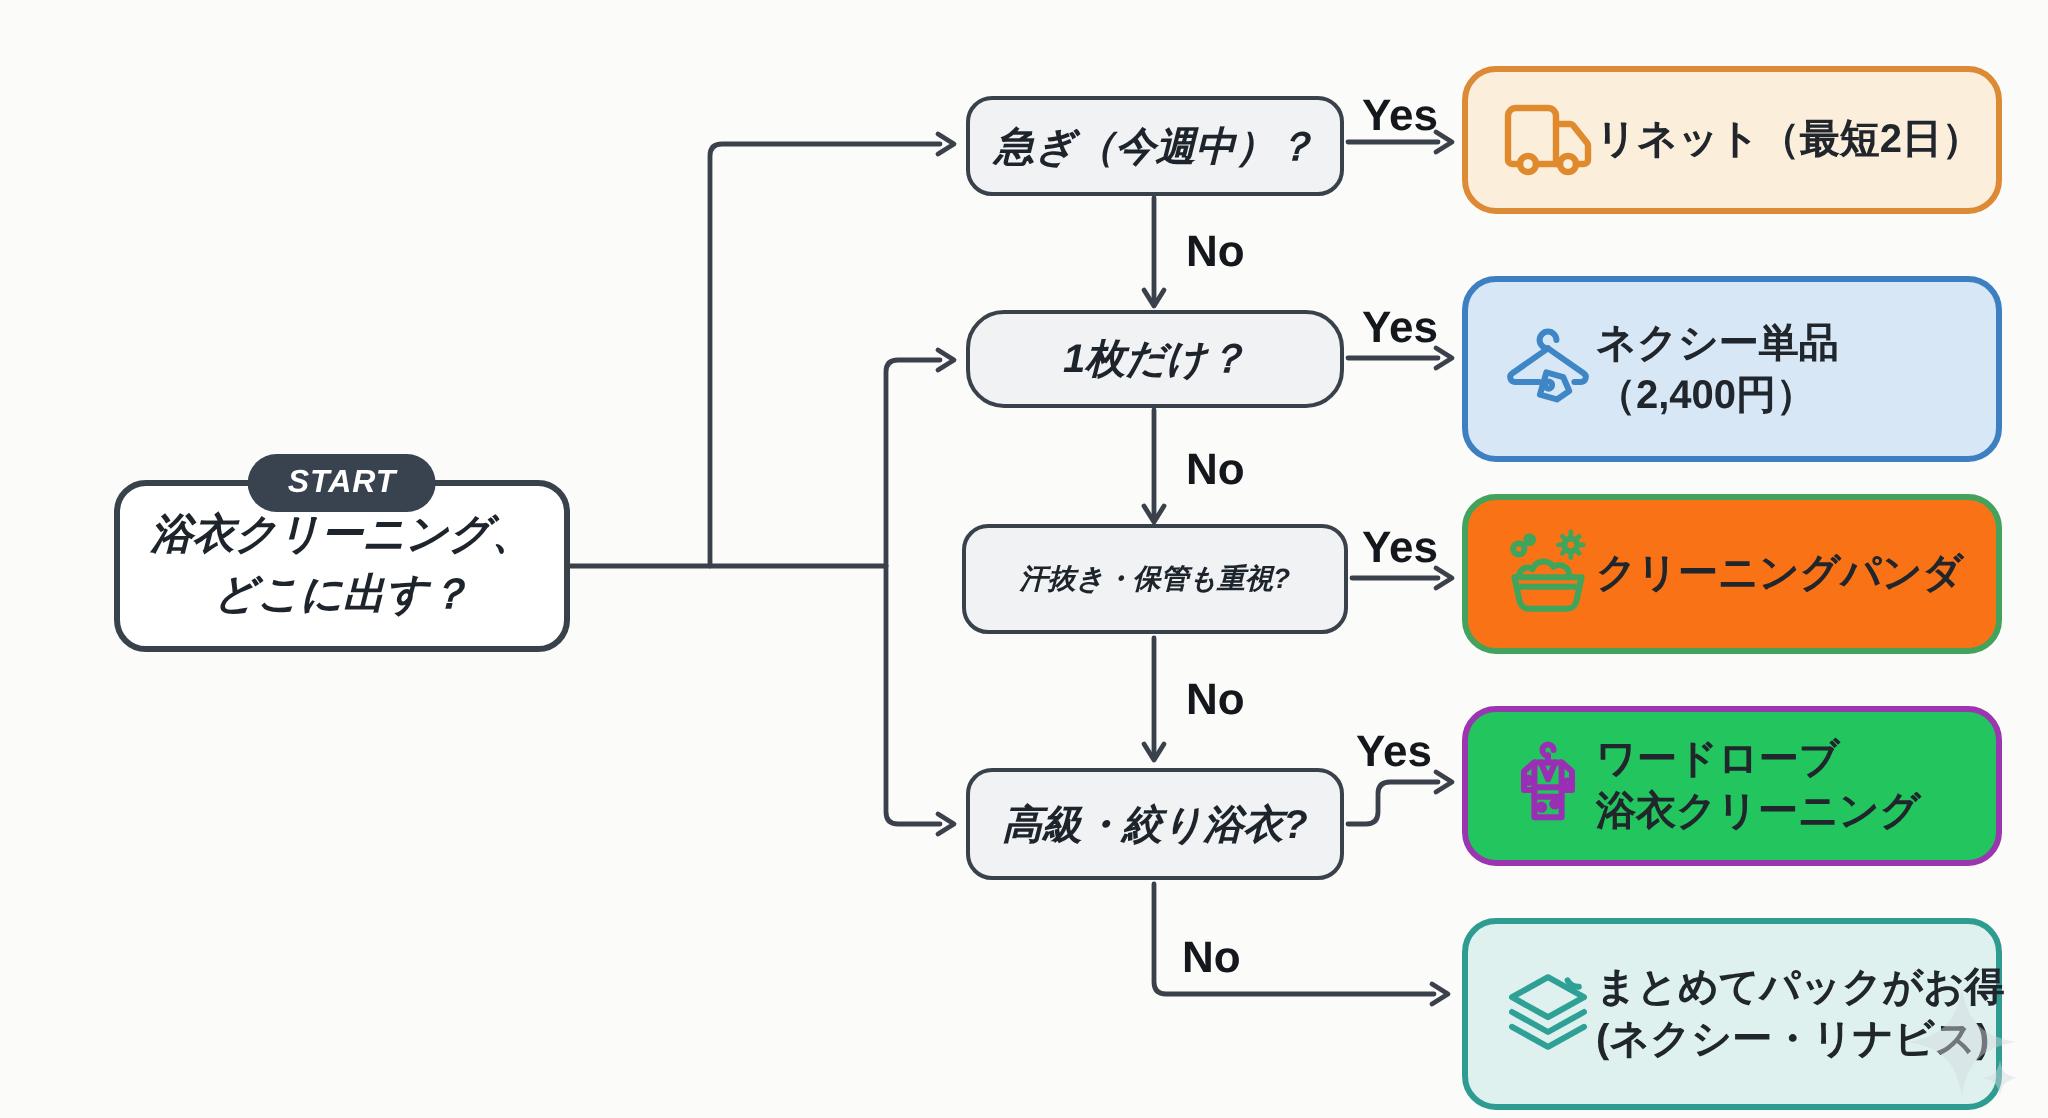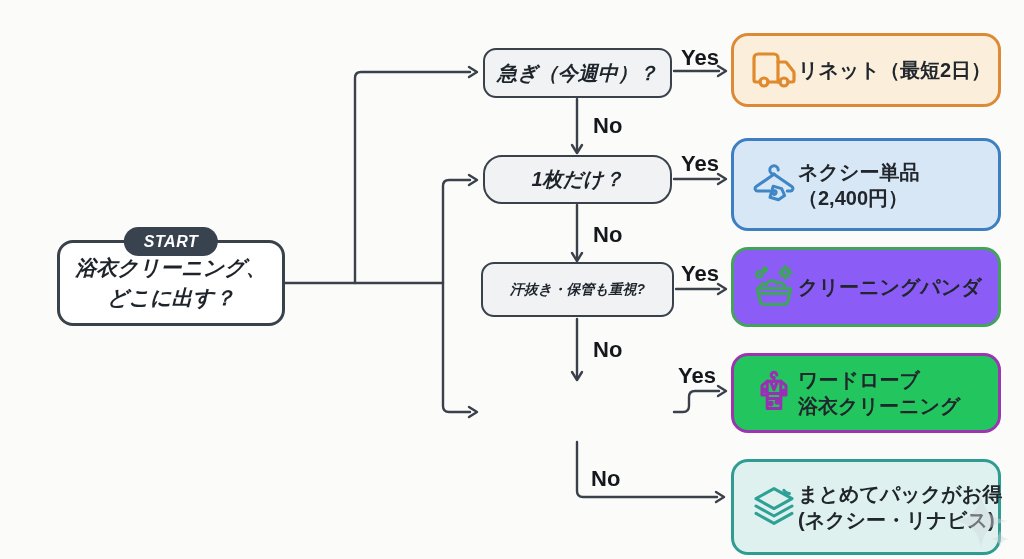--- a/index.html
+++ b/index.html
@@ -66,20 +66,21 @@
 
   <div class="node start" style="left:18px;top:240px;width:228px;height:86px;margin-left:39px;">
     <div class="badge">START</div>
     <div>浴衣クリーニング、</div>
     <div>どこに出す？</div>
   </div>
 
   <div class="node decision" style="left:483px;top:48px;width:189px;height:50px;">急ぎ（今週中）？</div>
   <div class="node decision" style="left:483px;top:155px;width:189px;height:49px;border-radius:19px;">1枚だけ？</div>
   <div class="node decision small" style="left:481px;top:262px;width:193px;height:55px;">汗抜き・保管も重視?</div>
+  <div class="node decision" style="left:483px;top:384px;width:189px;height:56px;">高級・絞り浴衣?</div>
 
   <div class="edge-label" style="left:681px;top:45px;">Yes</div>
   <div class="edge-label" style="left:593px;top:113px;">No</div>
   <div class="edge-label" style="left:681px;top:151px;">Yes</div>
   <div class="edge-label" style="left:593px;top:222px;">No</div>
   <div class="edge-label" style="left:681px;top:261px;">Yes</div>
   <div class="edge-label" style="left:593px;top:337px;">No</div>
   <div class="edge-label" style="left:678px;top:363px;">Yes</div>
   <div class="edge-label" style="left:591px;top:466px;">No</div>
 
@@ -110,21 +111,21 @@
           <circle cx="12" cy="16.3" r=".9"></circle>
         </g>
       </svg>
     </span>
     <div class="result-text">
       <div class="result-line">ネクシー単品</div>
       <div class="result-line">（2,400円）</div>
     </div>
   </div>
 
-  <div class="result" style="top: 247px; height: 80px; background: #8b5cf6; border-color: rgb(67, 162, 92);">
+  <div class="result" style="top: 247px; height: 80px; background: #f97316; border-color: rgb(67, 162, 92);">
     <span class="result-icon">
       <svg class="icon" width="48" height="48" viewBox="0 0 24 24" fill="none" stroke="currentColor" stroke-width="1.5" stroke-linecap="round" stroke-linejoin="round" style="color: rgb(63, 164, 92);">
         <circle cx="4.7" cy="5.7" r="1.4"></circle>
           <circle cx="7.4" cy="3.4" r=".85"></circle>
         <circle cx="17.7" cy="4.7" r="1.6"></circle>
         <path d="M17.7 1.5v.9M17.7 7v.9M14.6 4.7h.9M19.9 4.7h.9M15.6 2.6l.6.6M19.2 6.2l.6.6M19.8 2.6l-.6.6M16.2 6.2l-.6.6" stroke-width="1.2"></path>
         <path d="M4.8 12.6a2.1 2.1 0 0 1 3.3-1.8 3 3 0 0 1 5.3-.6 2.5 2.5 0 0 1 3.9 2.2"></path>
         <path d="M3.6 12.8h16.8l-1.3 6a2.4 2.4 0 0 1-2.3 1.9H7.2a2.4 2.4 0 0 1-2.3-1.9z"></path>
         <path d="M4.3 15.2h15.4"></path>
       </svg>

